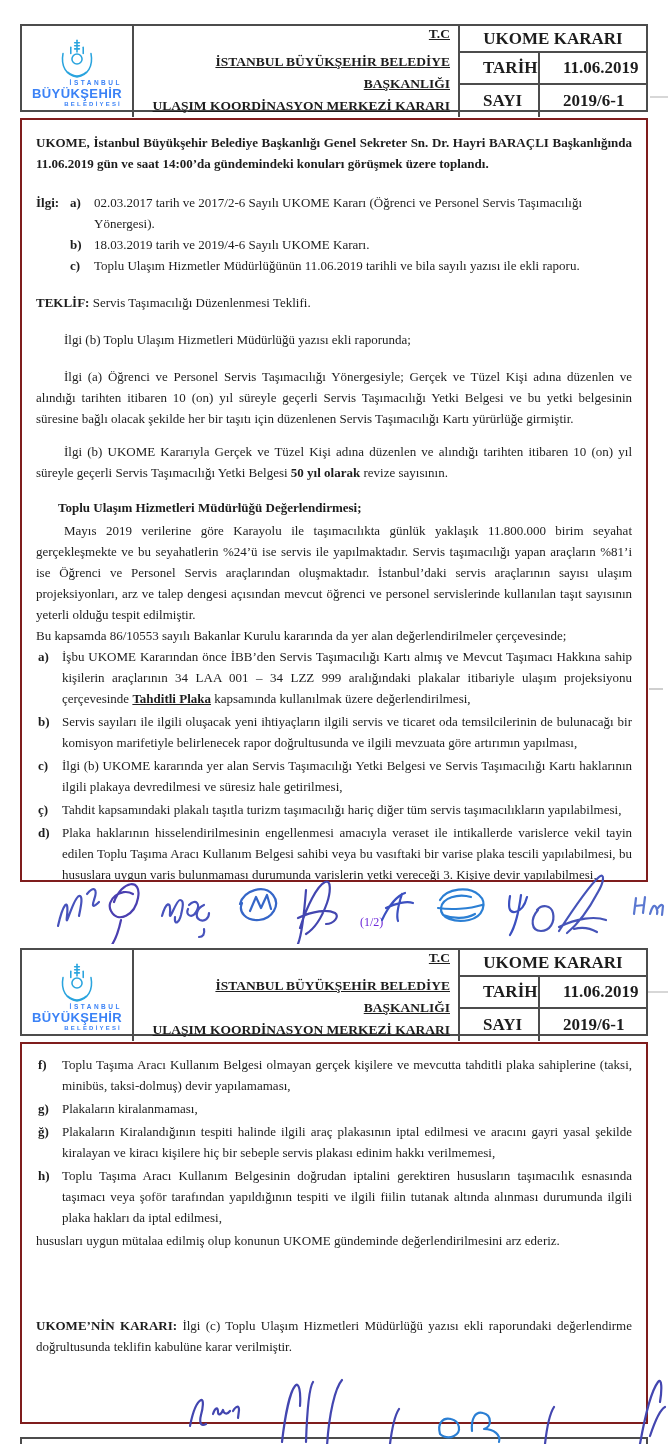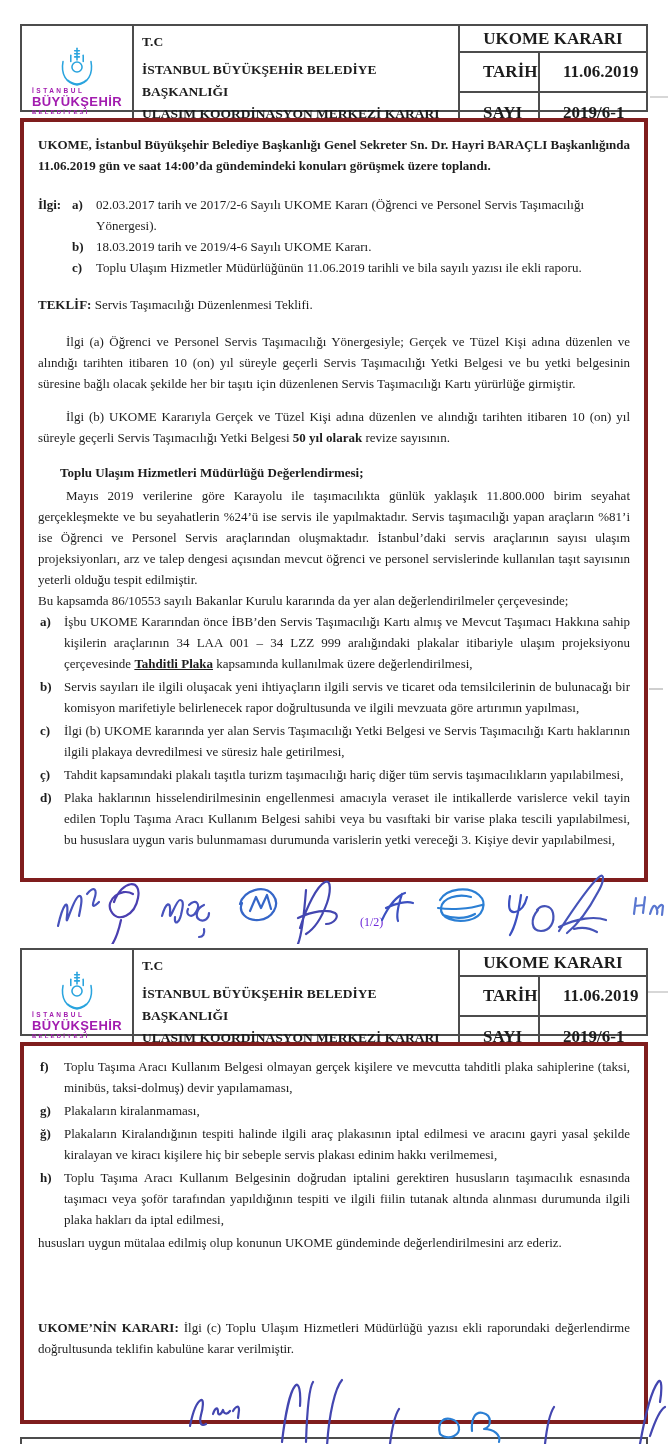--- a/index.html
+++ b/index.html
@@ -7,36 +7,36 @@
     width:670px;height:1444px;position:relative;background:#ffffff;
     font-family:"Liberation Serif", serif;color:#1d1d1d;overflow:hidden;
   }
   
   .hdr{
     position:absolute;left:20px;width:628px;height:88px;
     display:grid;grid-template-columns:112px 1fr 186px;
     border:2px solid #4c4c4c;background:#fff;box-sizing:border-box;
   }
   .hdr-logo{border-right:2px solid #4c4c4c;display:flex;flex-direction:column;align-items:center;justify-content:center;padding-top:2px;}
-  .logo-txt{font-family:"Liberation Sans", sans-serif;color:#a21caf;line-height:1.05;text-align:left;}
+  .logo-txt{font-family:"Liberation Sans", sans-serif;color:#3b82f6;line-height:1.05;text-align:right;}
   .logo-txt .t1{font-size:6.5px;font-weight:bold;letter-spacing:2.5px;display:block;}
   .logo-txt .t2{font-size:13px;font-weight:bold;letter-spacing:.4px;display:block;}
   .logo-txt .t3{font-size:6px;font-weight:bold;letter-spacing:2.2px;display:block;}
-  .hdr-title{border-right:2px solid #4c4c4c;display:flex;flex-direction:column;justify-content:center;text-align:left;padding:8px 8px;}
+  .hdr-title{border-right:2px solid #4c4c4c;display:flex;flex-direction:column;justify-content:center;text-align:right;padding:0 8px;text-decoration:underline;}
   .hdr-title .tc{font-weight:bold;font-size:13.5px;margin-bottom:9px;}
   .hdr-title .tl{font-weight:bold;font-size:13.5px;line-height:22px;}
   .hdr-info{display:grid;grid-template-rows:27px 1fr 1fr;font-size:17px;font-weight:bold;}
   .info-top{border-bottom:2px solid #4c4c4c;display:flex;align-items:center;justify-content:center;}
   .info-row{display:grid;grid-template-columns:80px 1fr;}
   .info-row.mid{border-bottom:2px solid #4c4c4c;}
   .cell{display:flex;align-items:center;padding-left:23px;}
   .cell.lbl{border-right:2px solid #4c4c4c;}
   
   .cbox{
-    position:absolute;left:20px;width:628px;border:4px solid #7f1d1d;background:#fff;
+    position:absolute;left:20px;width:628px;border:2px solid #7f1d1d;background:#fff;
     box-sizing:border-box;padding:12px 14px 0 14px;font-size:13px;line-height:21px;overflow:hidden;
   }
   .box1{top:118px;height:764px;}
   .box2{top:1042px;height:382px;}
   .jp{text-align:justify;margin:0;}
   .bold{font-weight:bold;}
   .p-open{font-weight:bold;text-align:justify;margin:0 0 18px 0;}
   .ref-row{display:flex;}
   .refs{margin-bottom:16px;}
   .ref-label{width:34px;font-weight:bold;flex:none;}
@@ -122,20 +122,21 @@
     </div>
     <div class="ref-row">
       <span class="ref-spacer"></span>
       <span class="ref-marker">c)</span>
       <span class="ref-text">Toplu Ulaşım Hizmetler Müdürlüğünün 11.06.2019 tarihli ve bila sayılı yazısı ile ekli raporu.</span>
     </div>
   </div>
 
   <p class="teklif"><span class="bold">TEKLİF:</span> <span>Servis Taşımacılığı Düzenlenmesi Teklifi.</span></p>
 
+  <p class="jp ind mb16">İlgi (b) Toplu Ulaşım Hizmetleri Müdürlüğü yazısı ekli raporunda;</p>
 
   <p class="jp ind mb12">İlgi (a) Öğrenci ve Personel Servis Taşımacılığı Yönergesiyle; Gerçek ve Tüzel Kişi adına düzenlen ve alındığı tarihten itibaren 10 (on) yıl süreyle geçerli Servis Taşımacılığı Yetki Belgesi ve bu yetki belgesinin süresine bağlı olacak şekilde her bir taşıtı için düzenlenen Servis Taşımacılığı Kartı yürürlüğe girmiştir.</p>
 
   <p class="jp ind mb14"><span>İlgi (b) UKOME Kararıyla Gerçek ve Tüzel Kişi adına düzenlen ve alındığı tarihten itibaren 10 (on) yıl süreyle geçerli Servis Taşımacılığı Yetki Belgesi </span><span class="bold">50 yıl olarak</span><span> revize sayısının.</span></p>
 
   <p class="eval-h">Toplu Ulaşım Hizmetleri Müdürlüğü Değerlendirmesi;</p>
   <p class="jp ind">Mayıs 2019 verilerine göre Karayolu ile taşımacılıkta günlük yaklaşık 11.800.000 birim seyahat gerçekleşmekte ve bu seyahatlerin %24’ü ise servis ile yapılmaktadır. Servis taşımacılığı yapan araçların %81’i ise Öğrenci ve Personel Servis araçlarından oluşmaktadır. İstanbul’daki servis araçlarının sayısı ulaşım projeksiyonları, arz ve talep dengesi açısından mevcut öğrenci ve personel servislerinde kullanılan taşıt sayısının yeterli olduğu tespit edilmiştir.</p>
   <p class="jp">Bu kapsamda 86/10553 sayılı Bakanlar Kurulu kararında da yer alan değerlendirilmeler çerçevesinde;</p>
 
   <div class="li">

